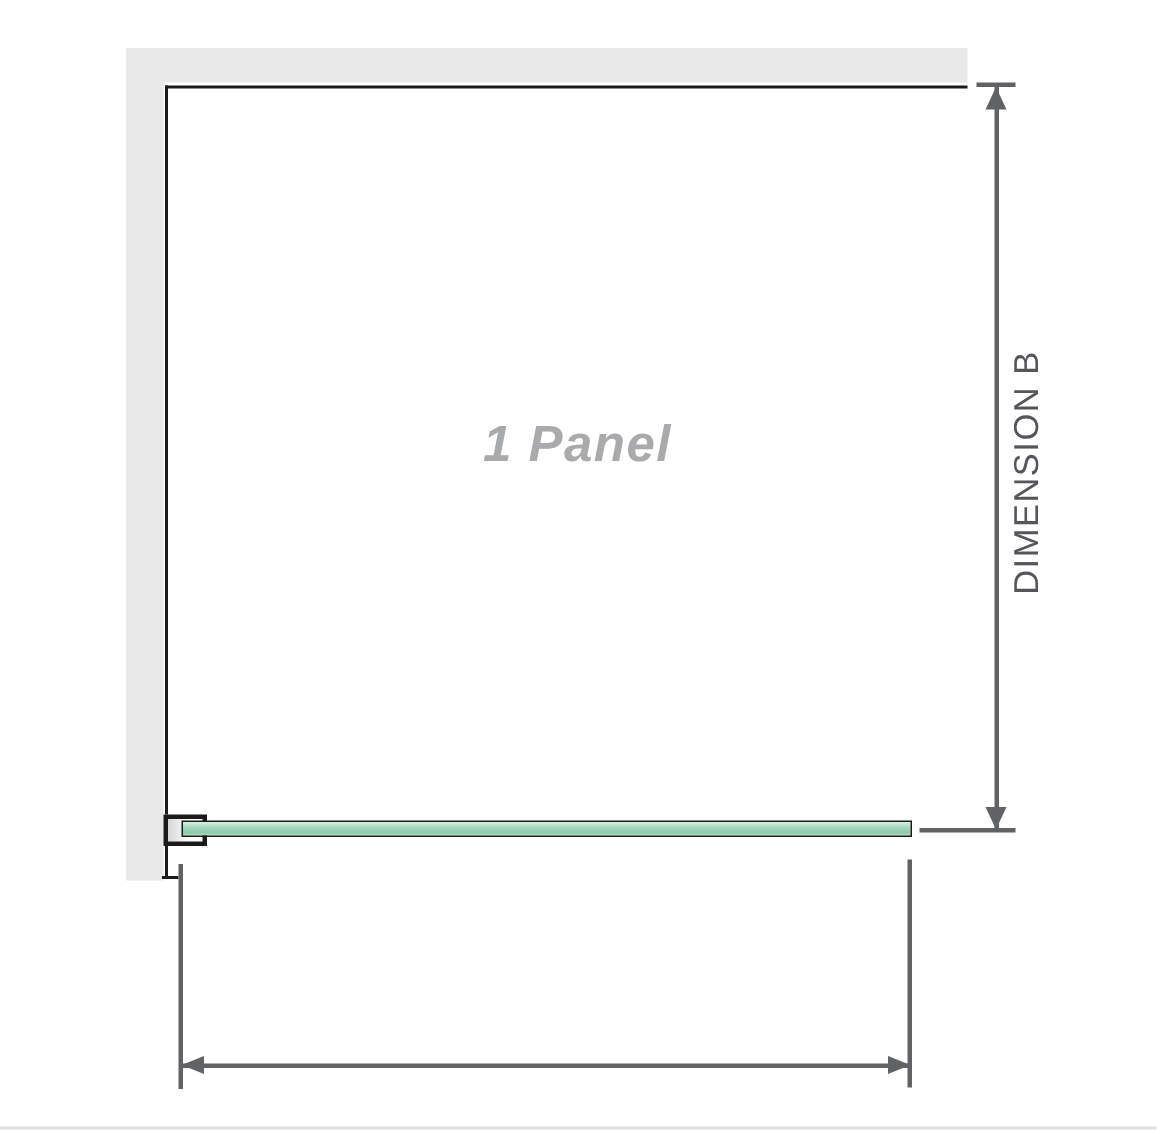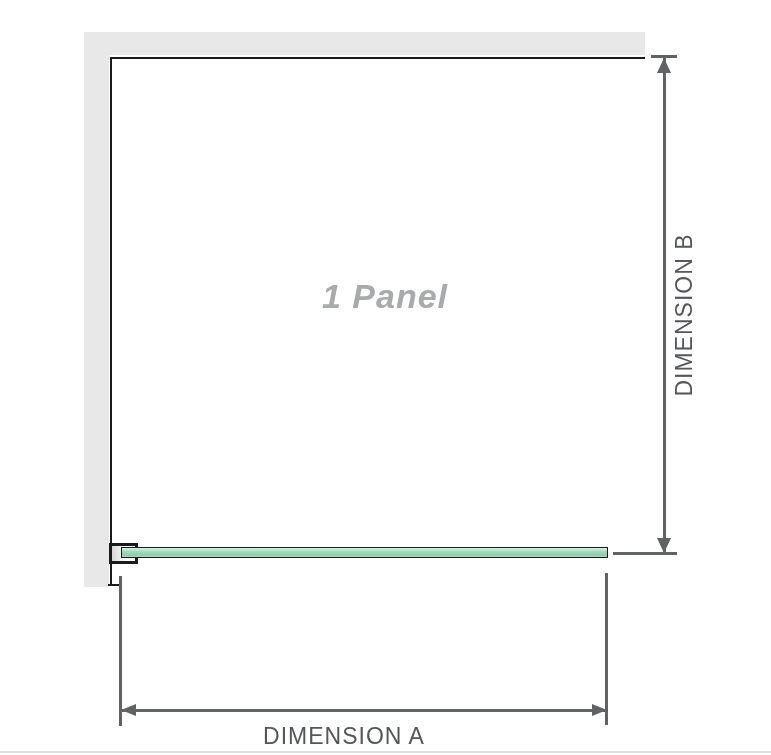--- a/index.html
+++ b/index.html
@@ -124,17 +124,16 @@
   <div class="abs tri tri-up"></div>
   <div class="abs tri tri-down"></div>
   <div class="abs dim dimb-tick-bottom"></div>
   <div class="abs dim-label label-b">DIMENSION B</div>
 
   <div class="abs dim dima-ext-left"></div>
   <div class="abs dim dima-ext-right"></div>
   <div class="abs dim dima-line"></div>
   <div class="abs tri tri-left"></div>
   <div class="abs tri tri-right"></div>
-  <div class="abs dim-label label-a">DIMENSION A</div>
 
   <div class="abs page-bottom-rule"></div>
 
 </div>
 
 </body></html>

